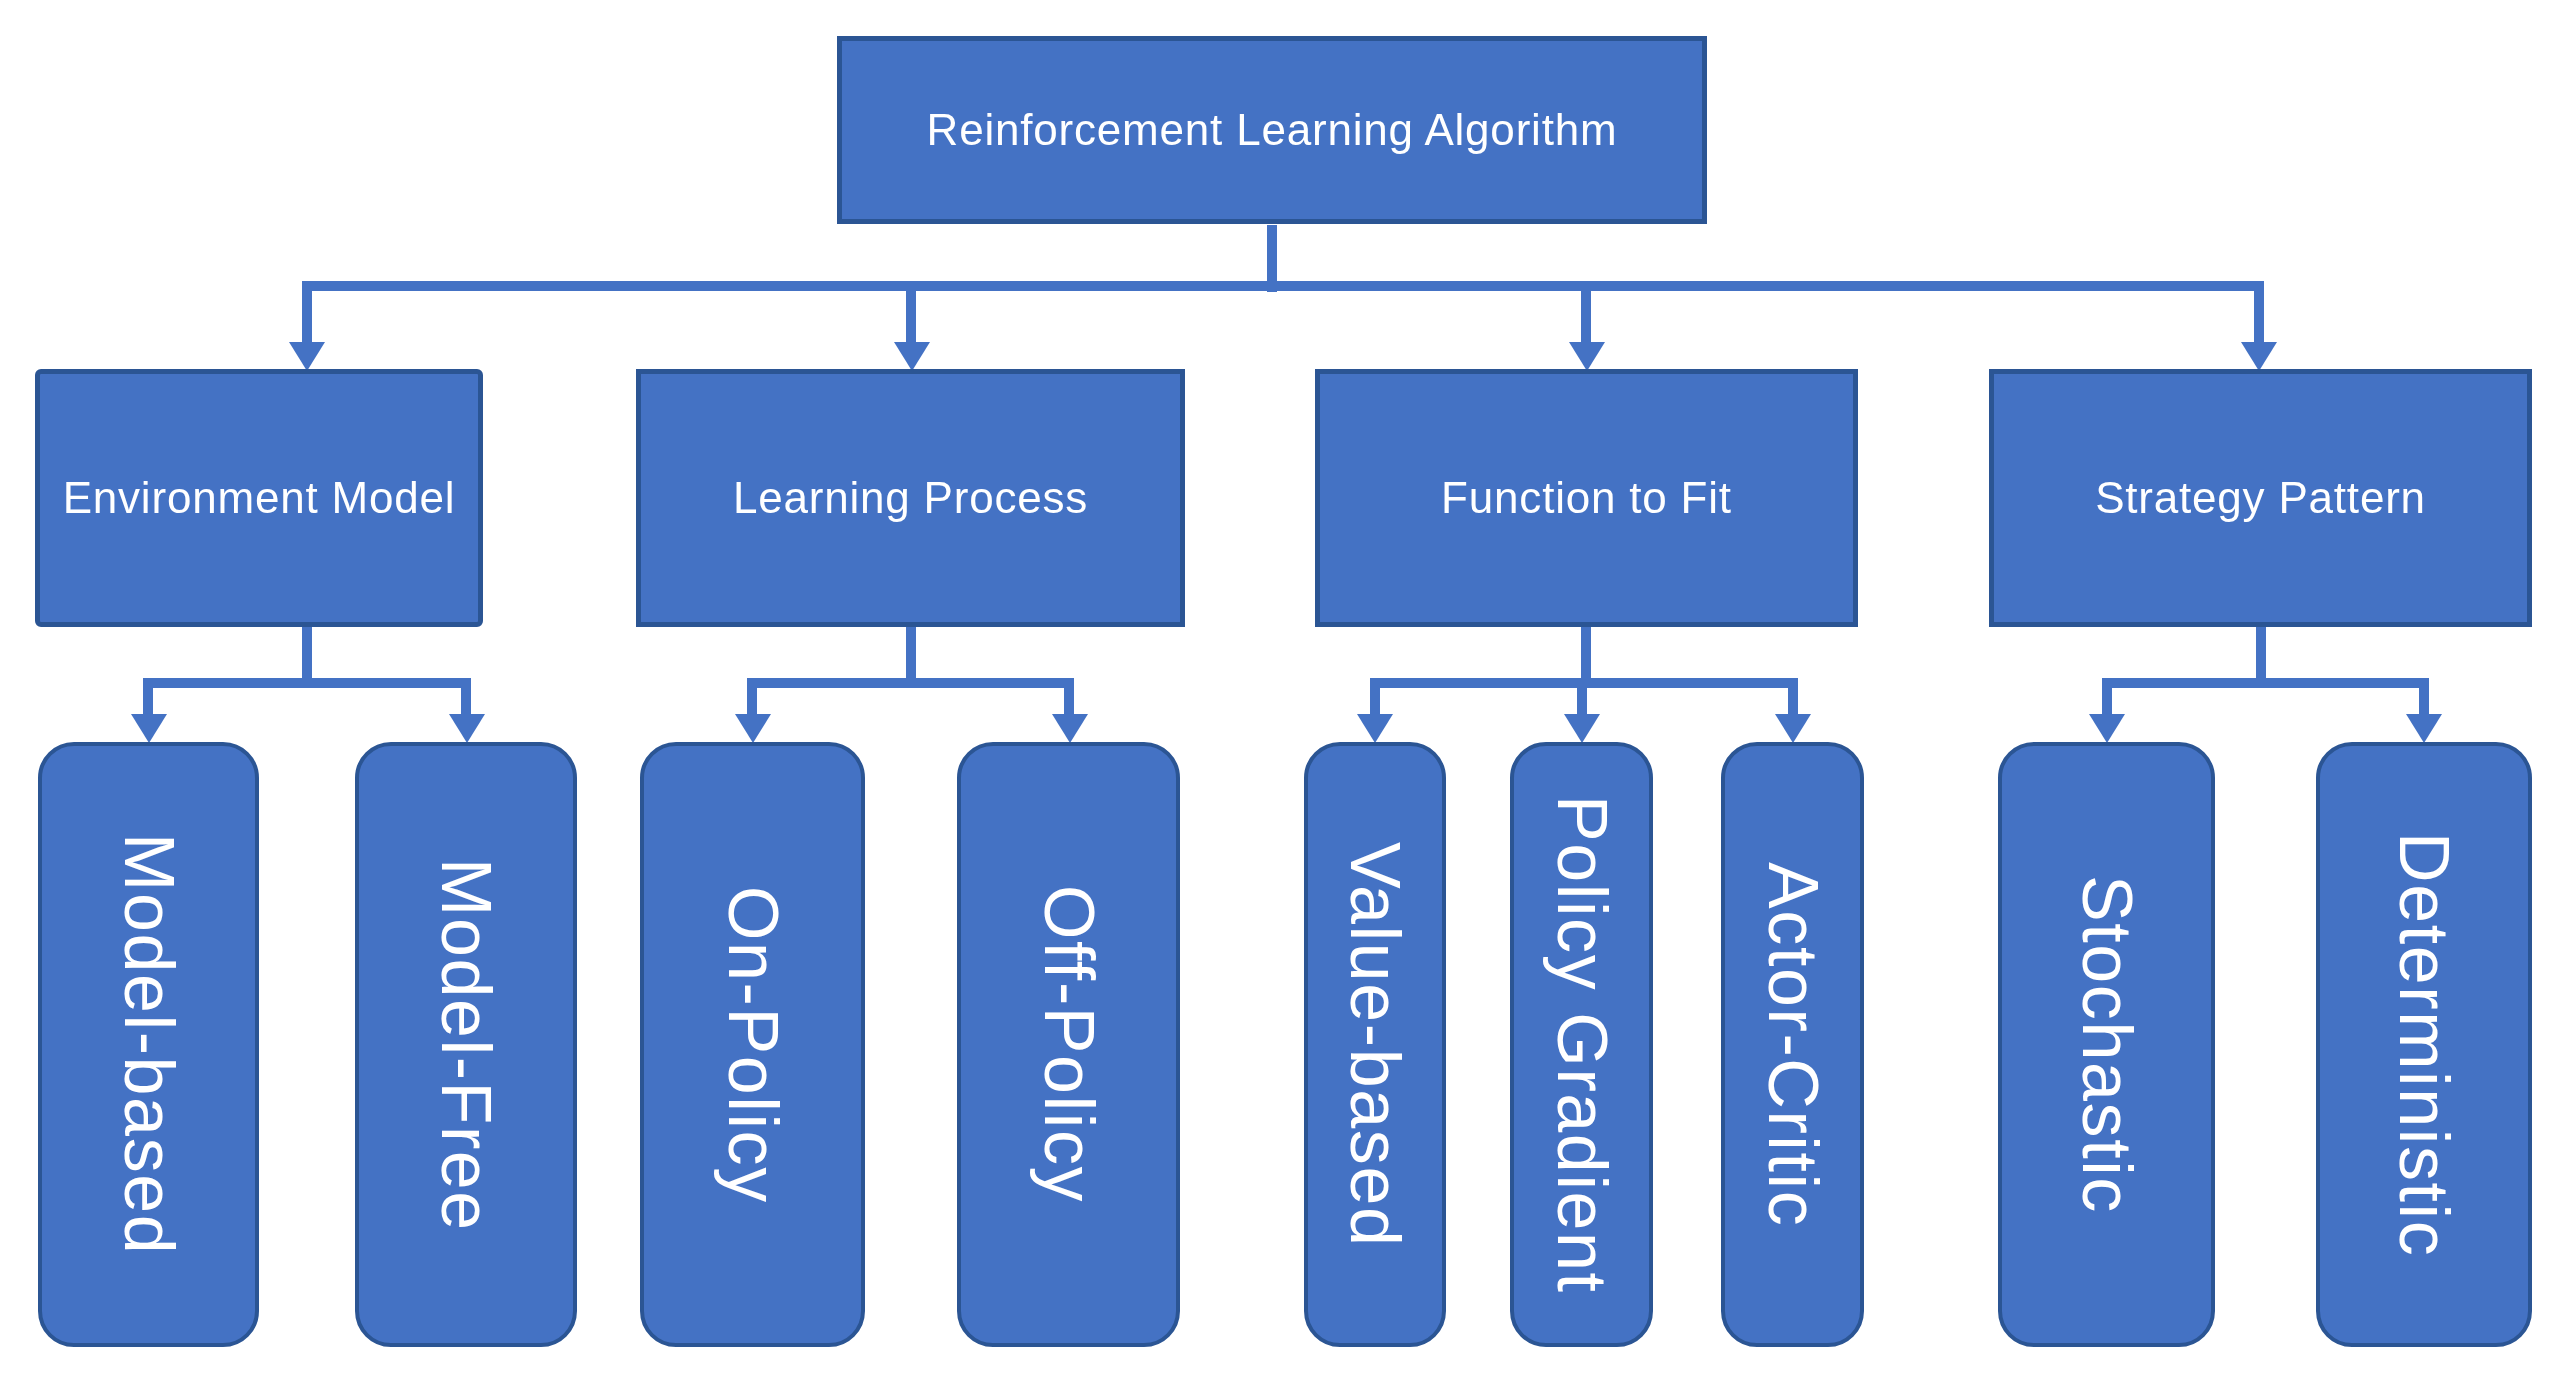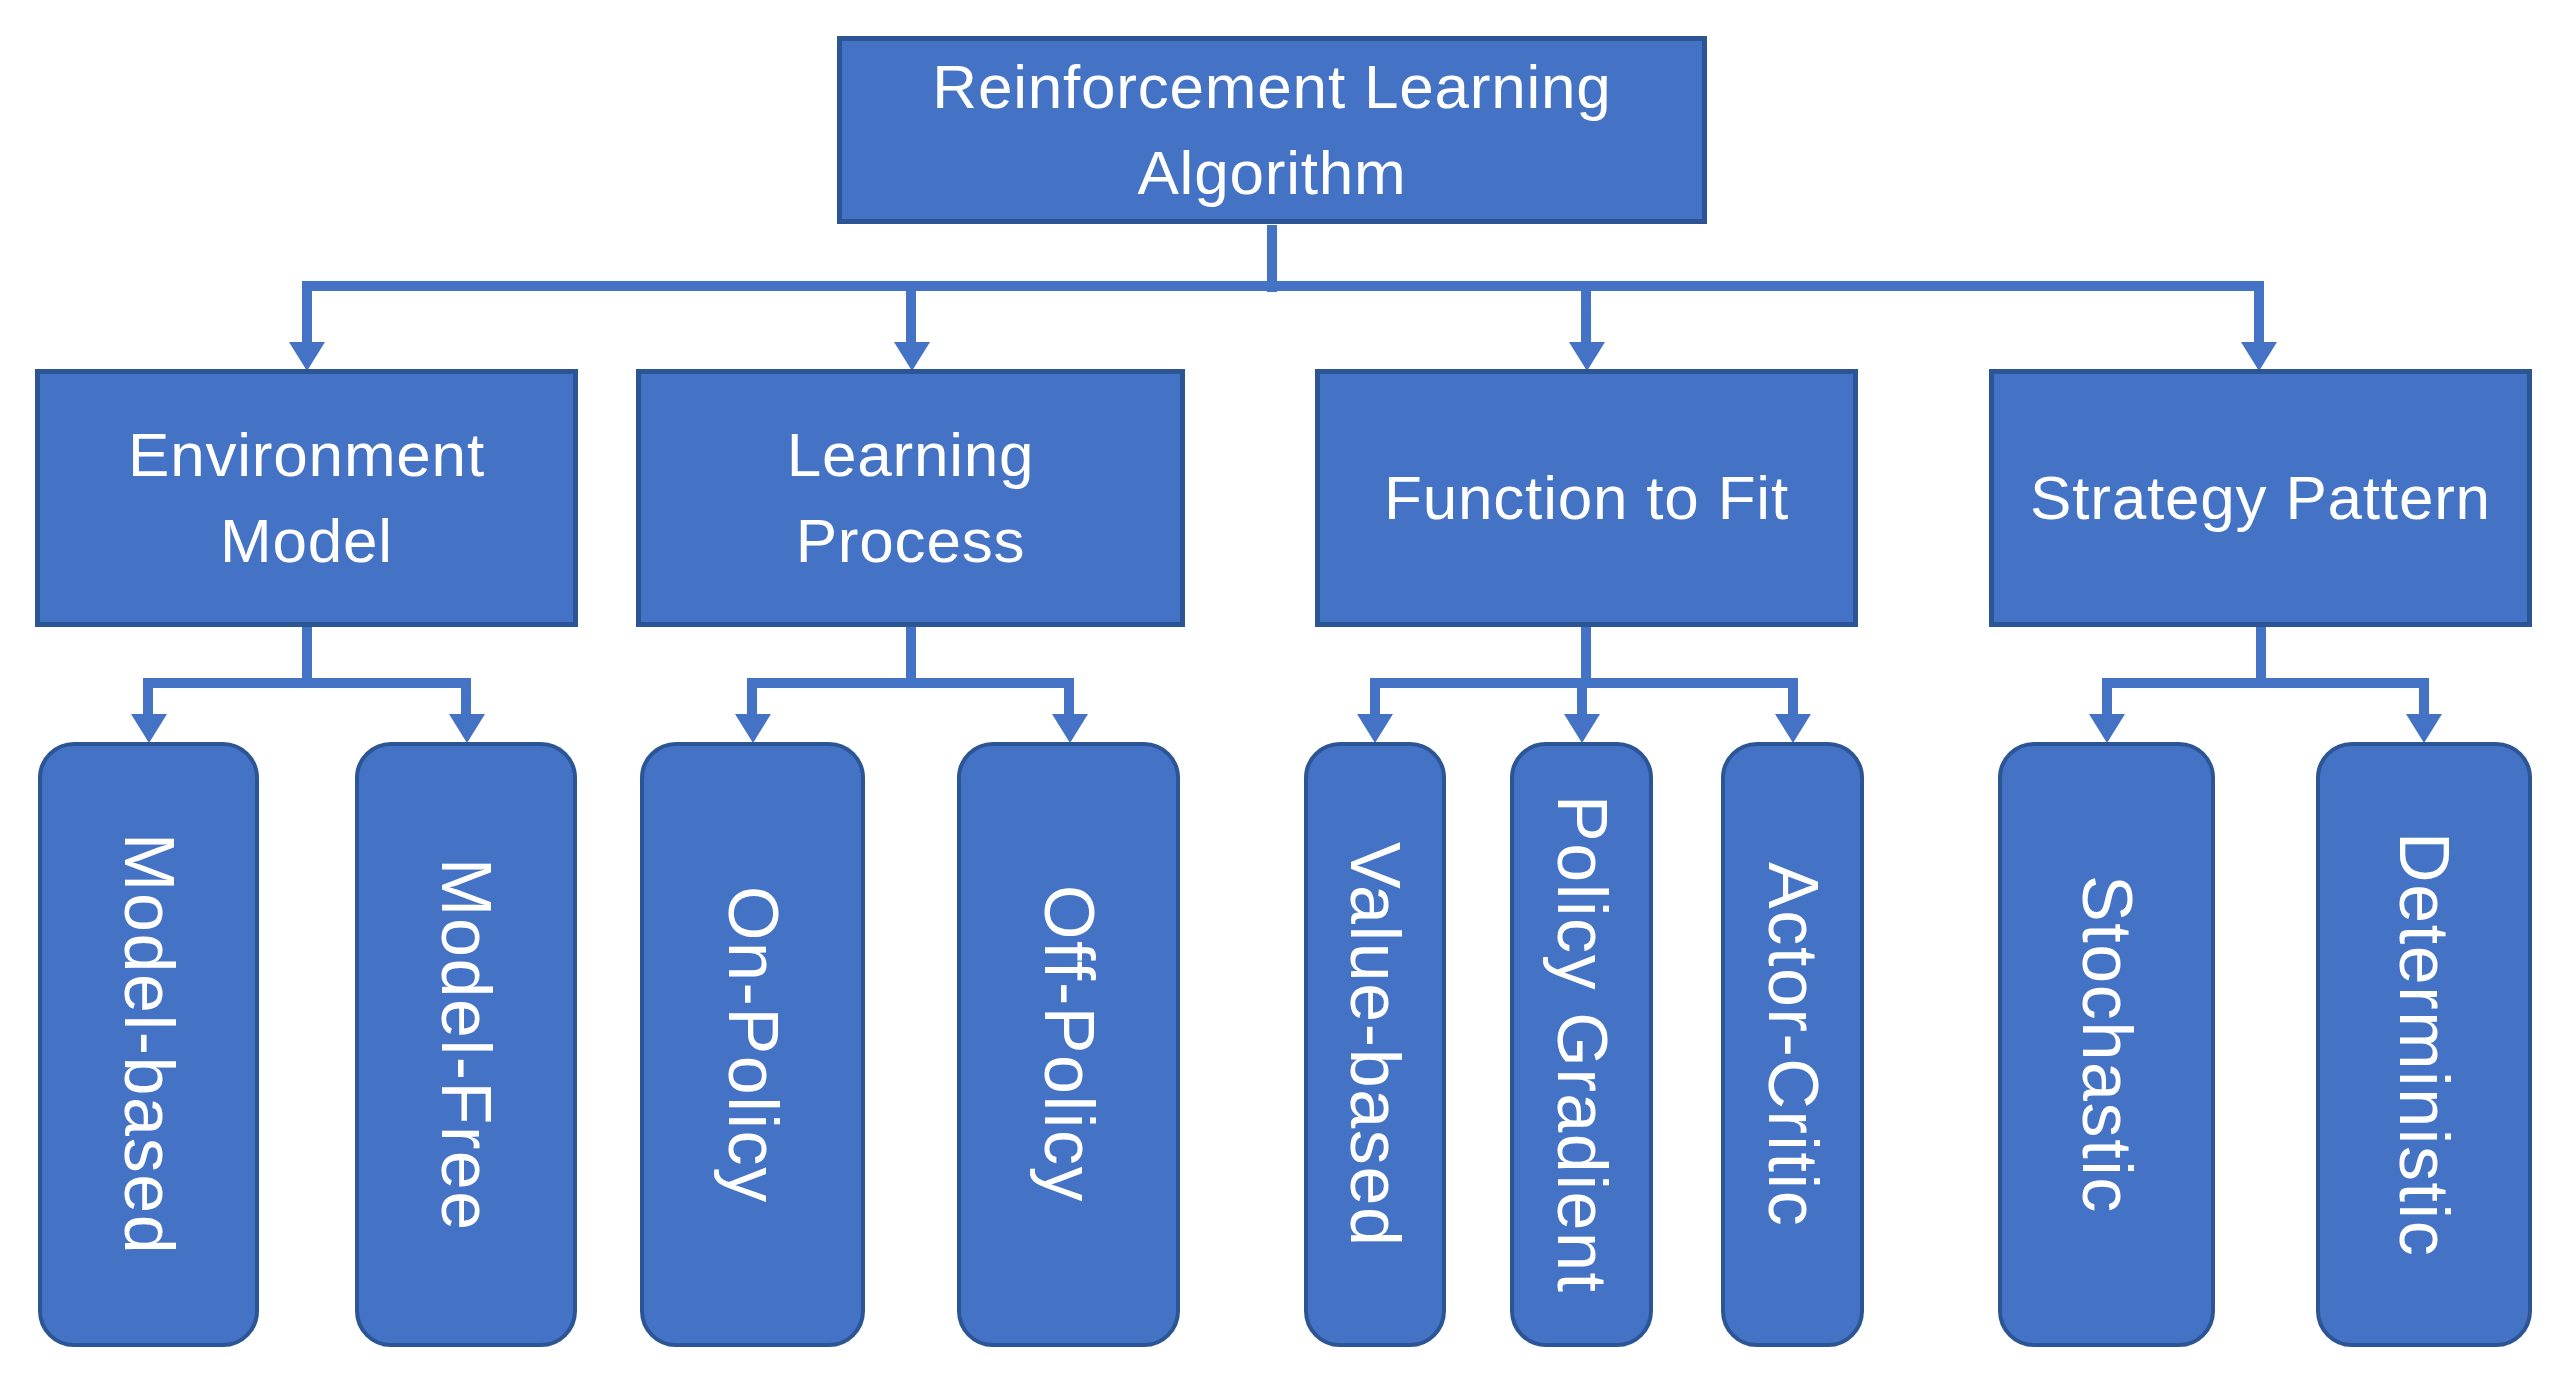--- a/index.html
+++ b/index.html
@@ -24,21 +24,21 @@
     background:var(--fill);
     border:5.4px solid var(--border);
     color:var(--text);
     display:flex;
     align-items:center;
     justify-content:center;
     text-align:center;
   }
   .node .lbl{
     display:block;
-    font-size:62px;
+    font-size:44px;
     line-height:1.38;
     font-weight:400;
     letter-spacing:0.8px;
   }
   .leaf{
     border-radius:36px;
     border-width:4.7px;
   }
   .leaf .lbl{
     writing-mode:vertical-rl;
@@ -76,21 +76,21 @@
 
   <div class="conn" style="left:906px;top:281px;width:10px;height:64px;"></div>
   <div class="arrow" style="left:894px;top:342px;"></div>
 
   <div class="conn" style="left:1581px;top:281px;width:10px;height:64px;"></div>
   <div class="arrow" style="left:1569px;top:342px;"></div>
 
   <div class="conn" style="left:2254px;top:281px;width:10px;height:64px;"></div>
   <div class="arrow" style="left:2241px;top:342px;"></div>
 
-  <div class="node" style="left:35px;top:369px;width:543px;height:258px;">
+  <div class="node" style="left:35px;top:369px;width:448px;height:258px;border-radius:6px;">
     <span class="lbl" style="max-width:465px;">Environment Model</span>
   </div>
   <div class="node" style="left:636px;top:369px;width:549px;height:258px;">
     <span class="lbl" style="max-width:465px;">Learning Process</span>
   </div>
   <div class="node" style="left:1315px;top:369px;width:543px;height:258px;">
     <span class="lbl" style="max-width:527px;">Function to Fit</span>
   </div>
   <div class="node" style="left:1989px;top:369px;width:543px;height:258px;text-align:right;">
     <span class="lbl" style="max-width:465px;">Strategy Pattern</span>

